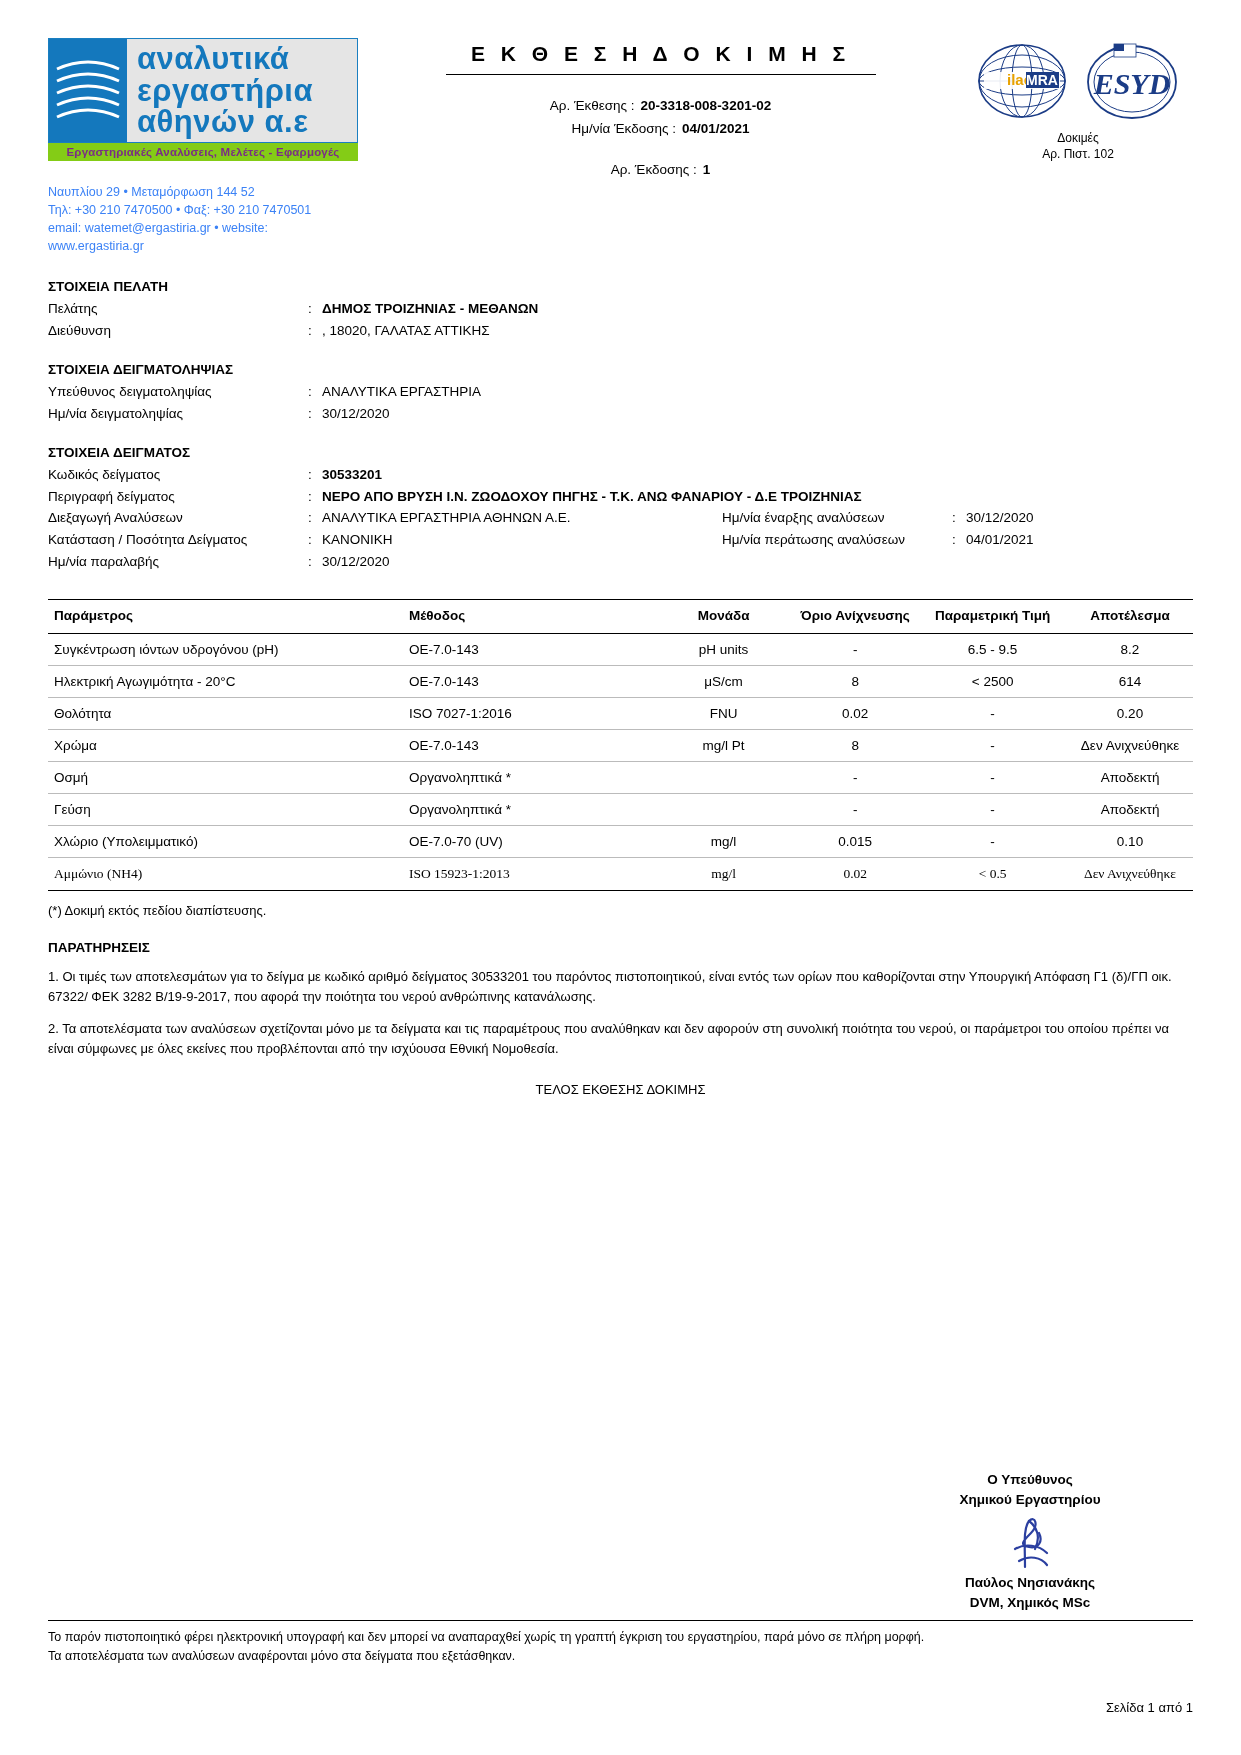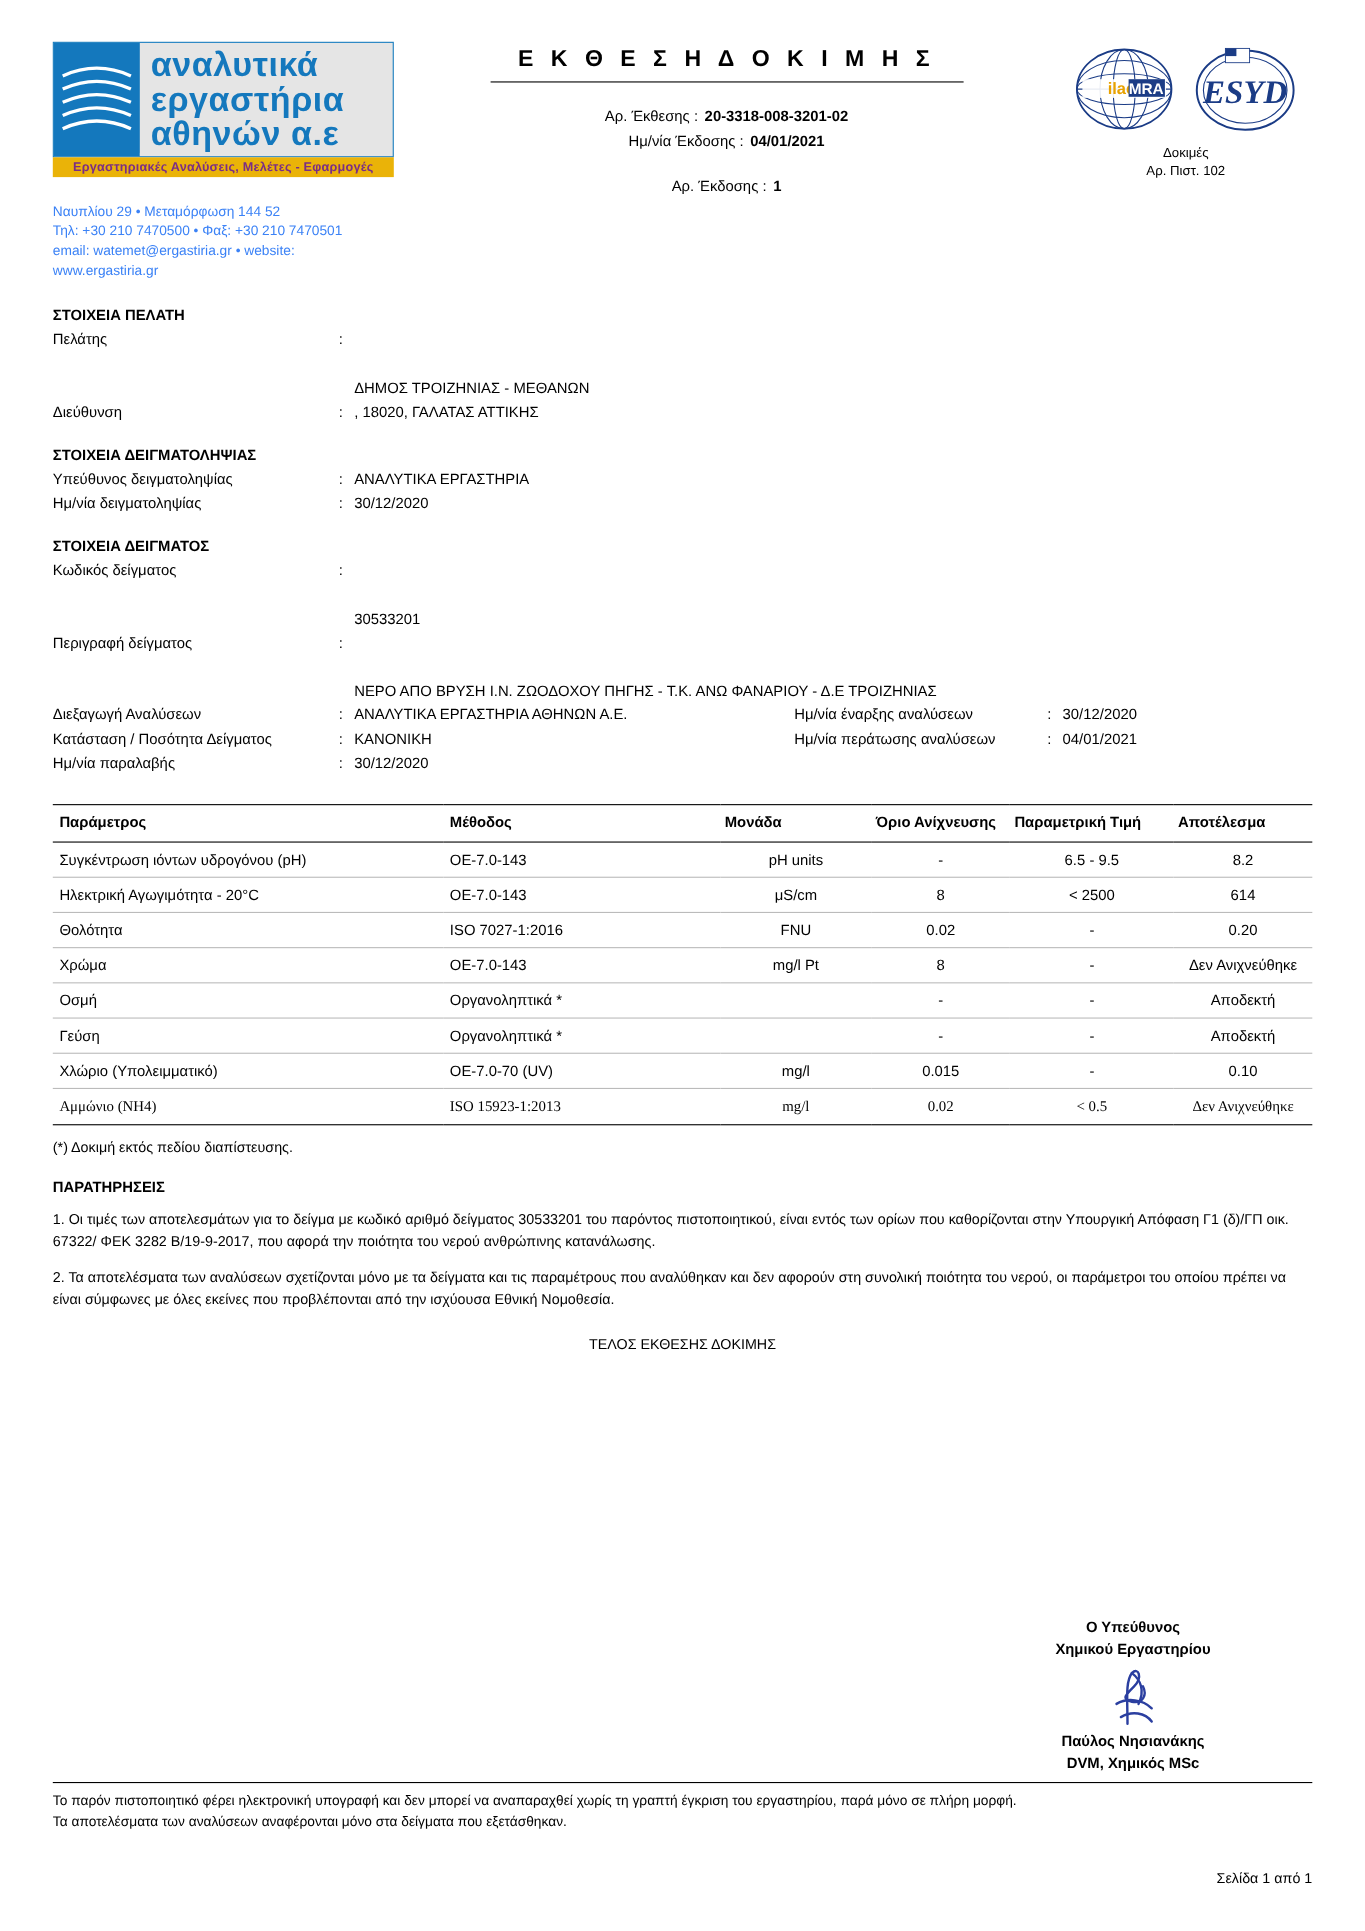--- a/index.html
+++ b/index.html
@@ -49,21 +49,21 @@
     padding: 4px 8px 4px 10px;
     line-height: 1.02;
   }
   .logo-words div {
     color: #1478bd;
     font-size: 31px;
     font-weight: bold;
     letter-spacing: .5px;
   }
   .logo-sub {
-    background: #eab308;
+    background: #84cc16;
     color: #7a2d86;
     font-size: 11.5px;
     font-weight: bold;
     text-align: center;
     padding: 3px 0 3px 0;
     letter-spacing: .2px;
   }
   .addr {
     margin-top: 22px;
     font-size: 12.5px;
@@ -123,21 +123,21 @@
     margin: 20px 0 4px 0;
   }
   .kv {
     display: flex;
     font-size: 13.5px;
     line-height: 1.62;
   }
   .kv .k { width: 260px; flex: 0 0 260px; }
   .kv .sep { width: 14px; flex: 0 0 14px; }
   .kv .v { flex: 1 1 auto; }
-  .kv .v.b { font-weight: normal; margin-top: 44px; }
+  .kv .v.b { font-weight: bold; }
   .kv2 {
     display: flex;
     font-size: 13.5px;
     line-height: 1.62;
   }
   .kv2 .k { width: 260px; flex: 0 0 260px; }
   .kv2 .sep { width: 14px; flex: 0 0 14px; }
   .kv2 .v { width: 400px; flex: 0 0 400px; }
   .kv2 .k2 { width: 230px; flex: 0 0 230px; }
   .kv2 .sep2 { width: 14px; flex: 0 0 14px; }
@@ -150,21 +150,21 @@
     width: 100%;
     border-collapse: collapse;
     margin-top: 26px;
     font-size: 13.5px;
   }
   table.results thead th {
     font-weight: bold;
     padding: 8px 4px 10px 4px;
     border-top: 1px solid #000;
     border-bottom: 1px solid #000;
-    text-align: left;
+    text-align: center;
     vertical-align: middle;
   }
   table.results thead th.left { text-align: left; padding-left: 6px; }
   table.results tbody td {
     padding: 8px 4px;
     border-bottom: 1px solid #bbbbbb;
     text-align: center;
     vertical-align: middle;
   }
   table.results tbody tr:last-child td { border-bottom: 1px solid #000; font-family: Liberation Serif, serif; }

